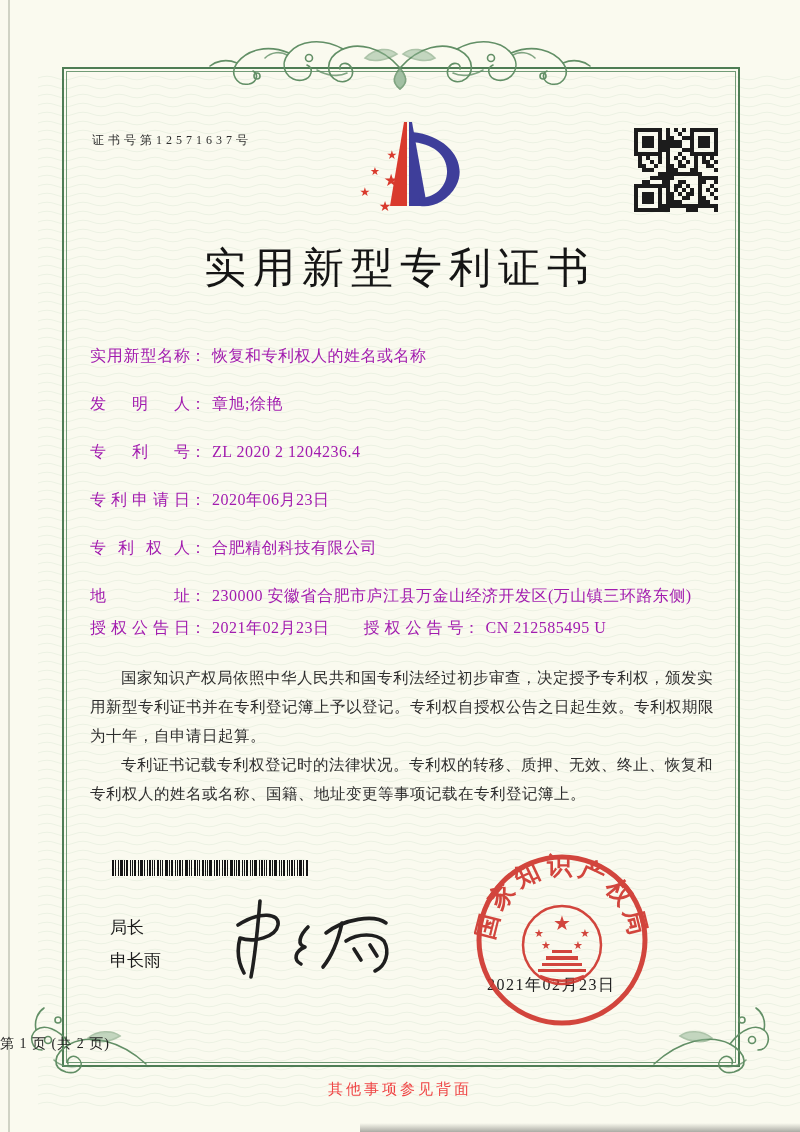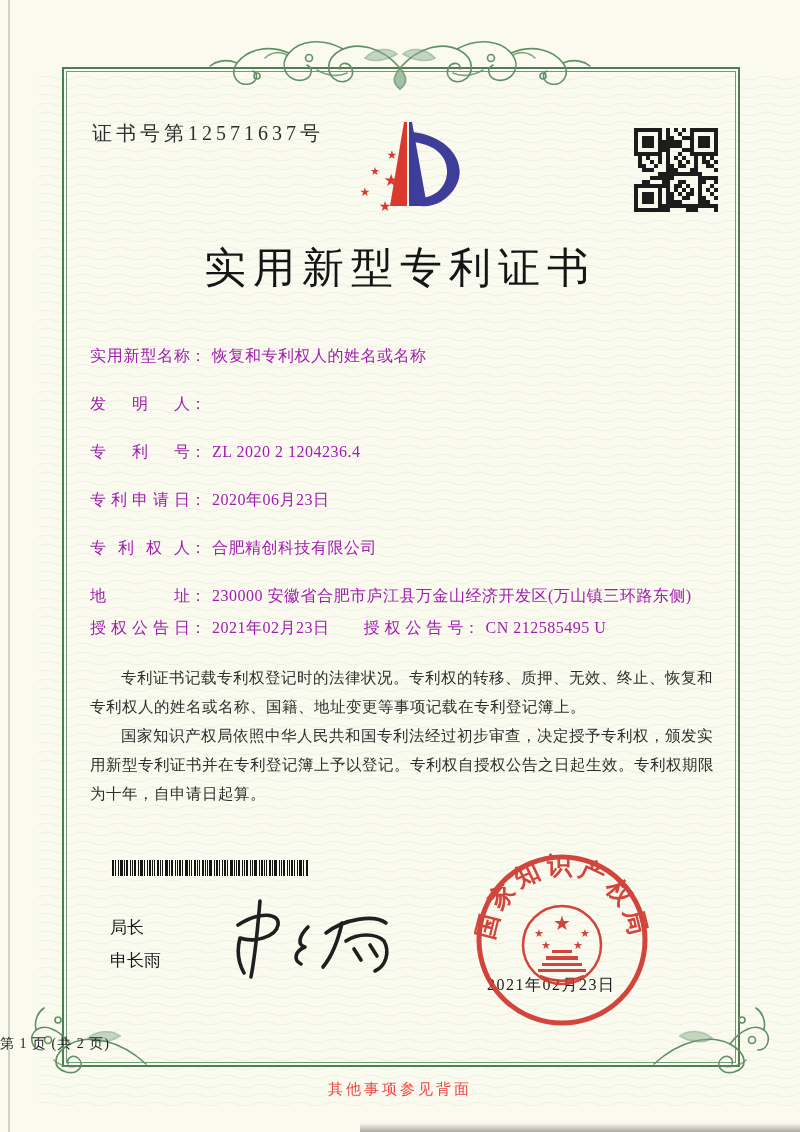--- a/index.html
+++ b/index.html
@@ -14,21 +14,21 @@
   
   .waves{position:absolute;left:0;top:0;z-index:1;opacity:.55}
   
   .cert-border{position:absolute;left:62px;top:67px;width:674px;height:996px;border:2px solid #4e7d55;z-index:2}
   .cert-border .inner{position:absolute;left:2px;top:2px;right:2px;bottom:2px;border:1px solid #719b76}
   
   .flourish-top{position:absolute;left:205px;top:36px;z-index:3}
   .flourish-bl{position:absolute;left:28px;top:1006px;z-index:3}
   .flourish-br{position:absolute;left:652px;top:1006px;z-index:3}
   
-  .cert-no{position:absolute;left:92px;top:120px;font-size:20px;letter-spacing:4px;color:#2e2e2e;z-index:4}
+  .cert-no{position:absolute;left:92px;top:132px;font-size:12px;letter-spacing:4px;color:#2e2e2e;z-index:4}
   .logo{position:absolute;left:346px;top:118px;z-index:4}
   .qr{position:absolute;left:633px;top:127px;z-index:4}
   .title{position:absolute;left:0;top:240px;width:100%;text-align:center;font-size:42px;font-weight:normal;letter-spacing:7px;color:#151515;z-index:4}
   
   .fields{position:absolute;left:90px;top:344px;width:630px;z-index:4}
   .frow{display:flex;align-items:flex-start;margin-bottom:25px;font-size:16px;color:#a21caf;line-height:23px}
   .frow.addr{margin-bottom:9px}
   .flabel{display:inline-block;width:100px;text-align:justify;text-align-last:justify;flex:none}
   .fcolon{flex:none;margin-right:6px}
   .fvalue{flex:1;letter-spacing:.5px}
@@ -474,20 +474,21 @@
 
 <div class="fields">
   <div class="frow">
     <span class="flabel">实用新型名称</span>
       <span class="fcolon">：</span>
     <span class="fvalue">恢复和专利权人的姓名或名称</span>
   </div>
   <div class="frow">
     <span class="flabel">发明人</span>
       <span class="fcolon">：</span>
+    <span class="fvalue">章旭;徐艳</span>
   </div>
   <div class="frow">
     <span class="flabel">专利号</span>
       <span class="fcolon">：</span>
     <span class="fvalue">ZL 2020 2 1204236.4</span>
   </div>
   <div class="frow">
     <span class="flabel">专利申请日</span>
       <span class="fcolon">：</span>
     <span class="fvalue">2020年06月23日</span>
@@ -508,22 +509,22 @@
     <span class="fvalue" style="flex:none">2021年02月23日</span>
     <span class="pair2">
       <span class="flabel">授权公告号</span>
         <span class="fcolon">：</span>
       <span class="fvalue">CN 212585495 U</span>
     </span>
   </div>
 </div>
 
 <div class="paras">
+  <p>国家知识产权局依照中华人民共和国专利法经过初步审查，决定授予专利权，颁发实用新型专利证书并在专利登记簿上予以登记。专利权自授权公告之日起生效。专利权期限为十年，自申请日起算。</p>
   <p>专利证书记载专利权登记时的法律状况。专利权的转移、质押、无效、终止、恢复和专利权人的姓名或名称、国籍、地址变更等事项记载在专利登记簿上。</p>
-  <p>国家知识产权局依照中华人民共和国专利法经过初步审查，决定授予专利权，颁发实用新型专利证书并在专利登记簿上予以登记。专利权自授权公告之日起生效。专利权期限为十年，自申请日起算。</p>
 </div>
 
 <svg class="barcode" width="198" height="16" id="barcode">
     <rect x="0" y="0" width="2" height="16" fill="#141414"></rect>
     <rect x="3" y="0" width="1" height="16" fill="#141414"></rect>
     <rect x="6" y="0" width="1" height="16" fill="#141414"></rect>
     <rect x="8" y="0" width="3" height="16" fill="#141414"></rect>
     <rect x="12" y="0" width="1" height="16" fill="#141414"></rect>
     <rect x="14" y="0" width="2" height="16" fill="#141414"></rect>
     <rect x="18" y="0" width="1" height="16" fill="#141414"></rect>

